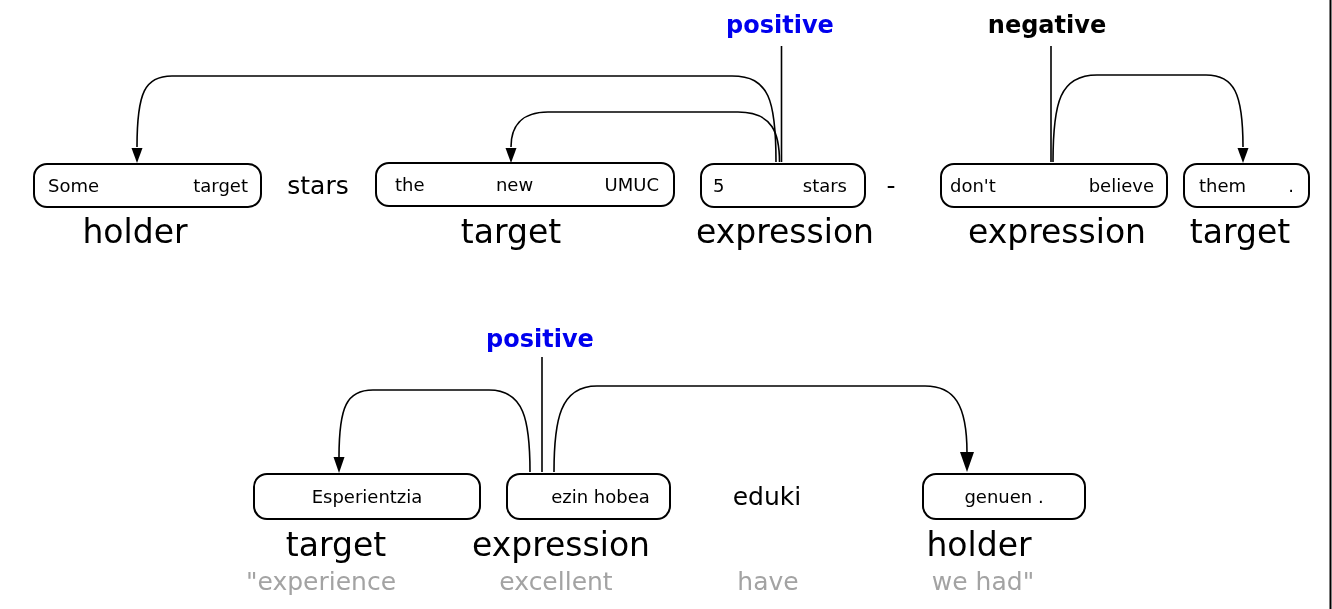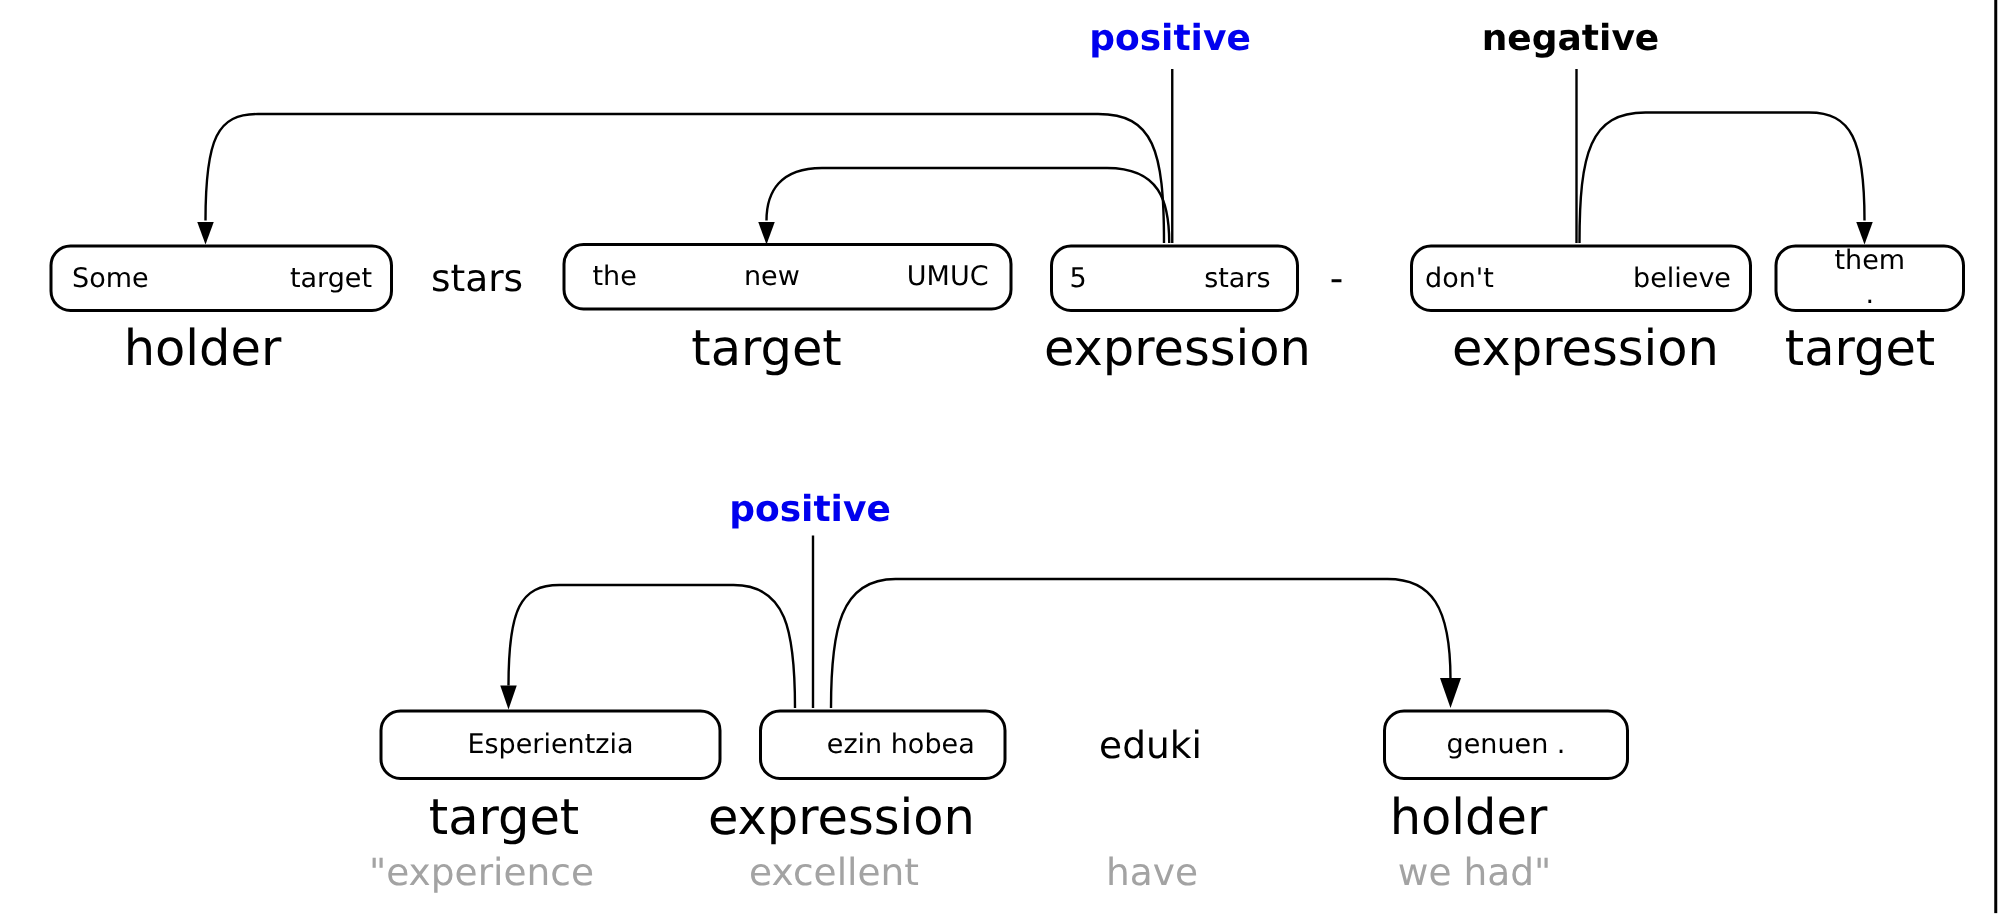--- a/index.html
+++ b/index.html
@@ -92,21 +92,21 @@
     <span class="word">stars</span>
   </div>
 
   <div class="plain-word" style="left:891px; top:163px;">-</div>
 
   <div class="tok-box" style="left:940px; top:163px; width:228px; padding:0 12px 0 8px;">
     <span class="word">don't</span>
     <span class="word">believe</span>
   </div>
 
-  <div class="tok-box" style="left:1183px; top:163px; width:127px; padding:0 14px;flex-direction:column;">
+  <div class="tok-box" style="left:1183px; top:163px; width:127px; padding:0 14px;">
     <span class="word">them</span>
     <span class="word">.</span>
   </div>
 
   <div class="role-label" style="left:135px; top:214px;">holder</div>
   <div class="role-label" style="left:511px; top:214px;">target</div>
   <div class="role-label" style="left:785px; top:214px;">expression</div>
   <div class="role-label" style="left:1057px; top:214px;">expression</div>
   <div class="role-label" style="left:1240px; top:214px;">target</div>
 

